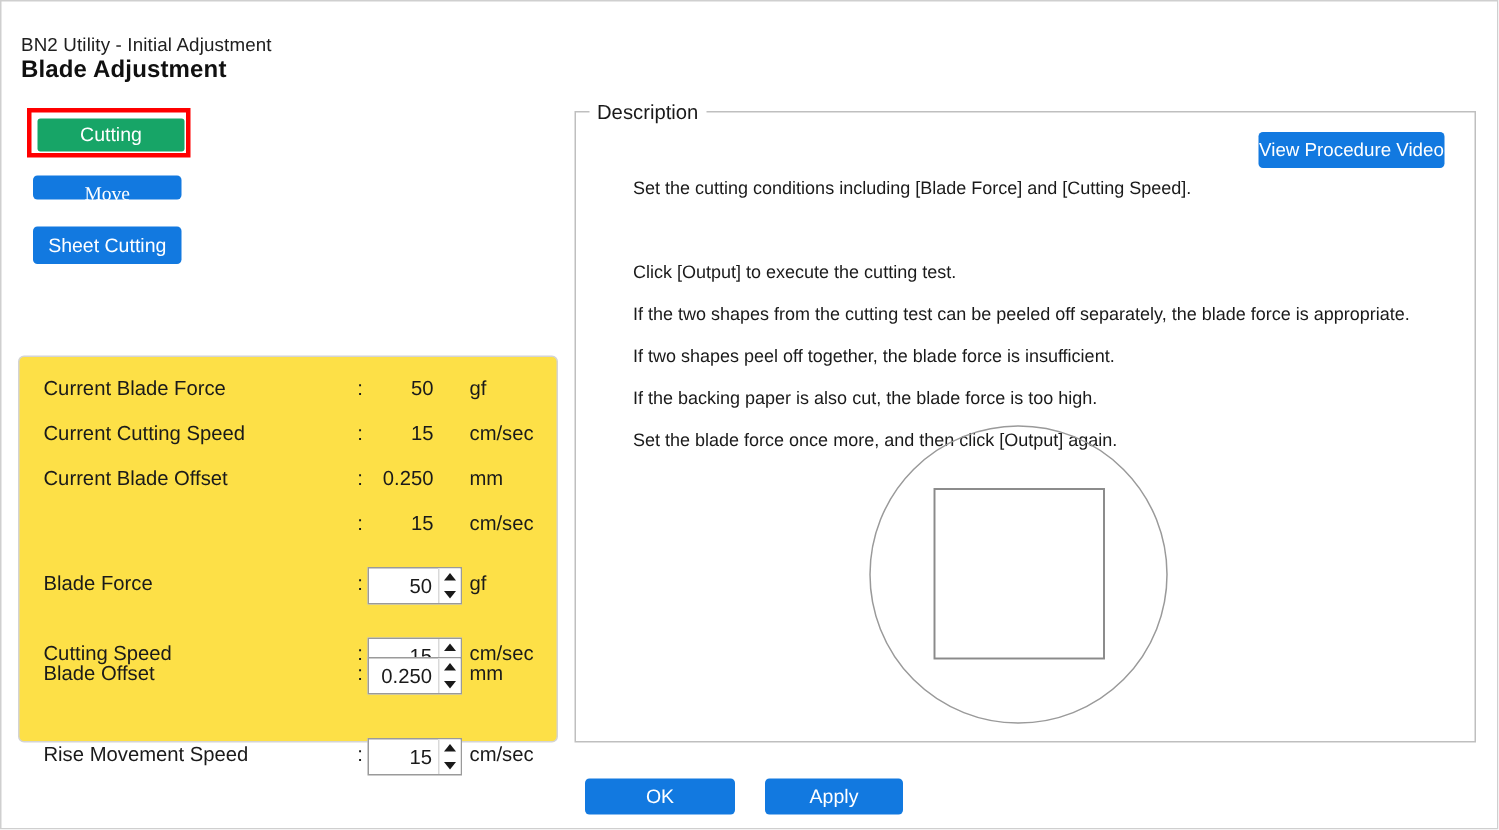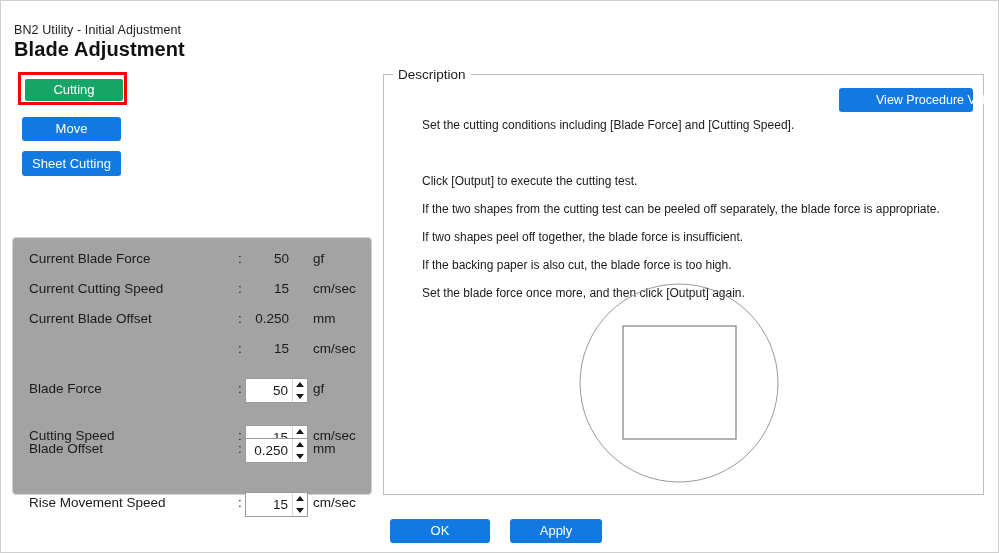--- a/index.html
+++ b/index.html
@@ -30,21 +30,21 @@
     font-size: 12.5px;
     color: #202020;
     letter-spacing: 0.1px;
   }
 
   
   .page-title {
     position: absolute;
     left: 13px;
     top: 37px;
-    font-size: 20px;
+    font-size: 16px;
     font-weight: bold;
     color: #101010;
     letter-spacing: 0.1px;
   }
 
   
   .btn {
     font-family: "Liberation Sans", sans-serif;
     border: none;
     padding: 0;
@@ -77,43 +77,44 @@
     height: 22px;
     line-height: 22px;
     font-size: 13px;
     border-radius: 2px;
   }
   .move-btn {
     position: absolute;
     left: 21px;
     top: 116px;
     width: 99px;
-    height: 24px;
+    height: 16px;
     line-height: 24px;
+    font-family: Liberation Serif, serif;
   }
   .sheet-btn {
     position: absolute;
     left: 21px;
     top: 150px;
     width: 99px;
     height: 25px;
     line-height: 25px;
   }
 
   
   .param-card {
     position: absolute;
     left: 11px;
     top: 236px;
     width: 360px;
     height: 258px;
     border: 1px solid #d4d4d4;
     border-radius: 4px;
     box-sizing: border-box;
-    background: #a3a3a3;
+    background: #fde047;
   }
   .param-row {
     position: absolute;
     height: 20px;
     left: 0;
     right: 0;
   }
   .p-label {
     position: absolute;
     left: 16px;
@@ -229,25 +230,24 @@
     top: 66px;
     background: #ffffff;
     padding: 0 5px;
     font-size: 13.5px;
     color: #1a1a1a;
   }
   .video-btn {
     position: absolute;
     left: 838px;
     top: 87px;
-    width: 134px;
+    width: 124px;
     height: 24px;
     line-height: 24px;
     font-size: 12.5px;
-    padding-left: 37px;
   }
   .desc-text {
     position: absolute;
     left: 421px;
     top: 110px;
     width: 575px;
     font-size: 12px;
     line-height: 28px;
     color: #1a1a1a;
     white-space: pre-wrap;

